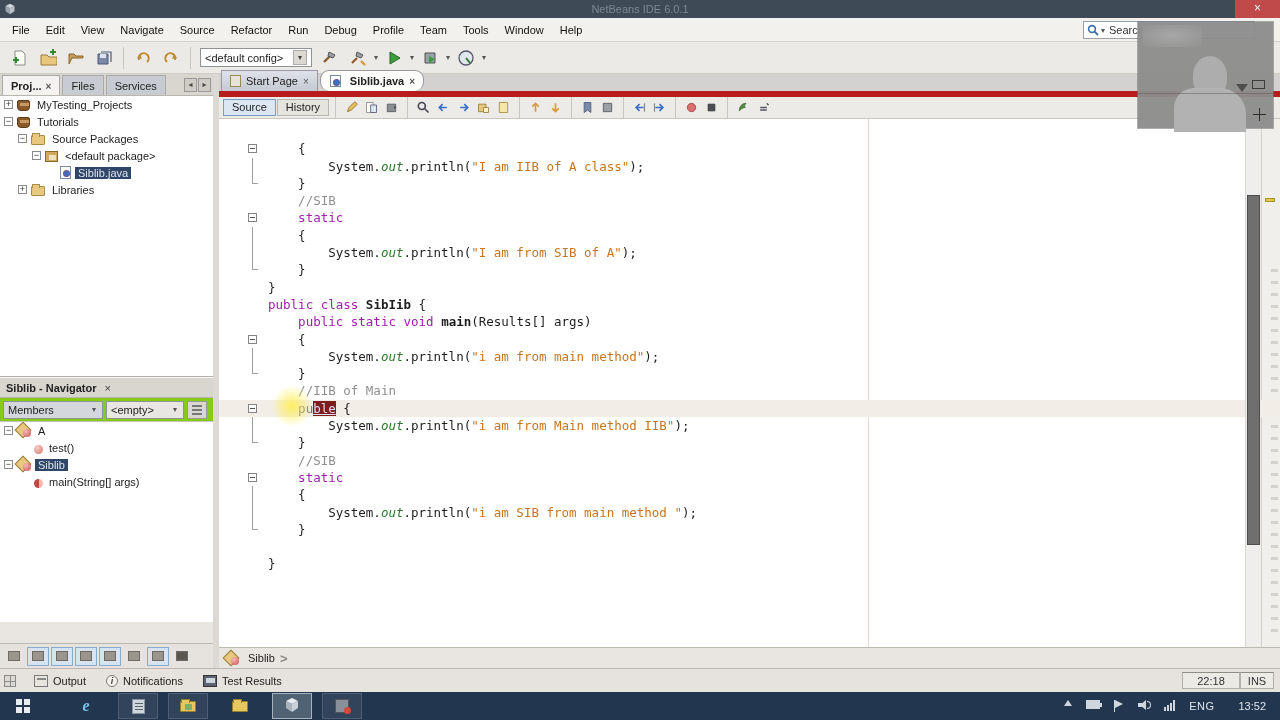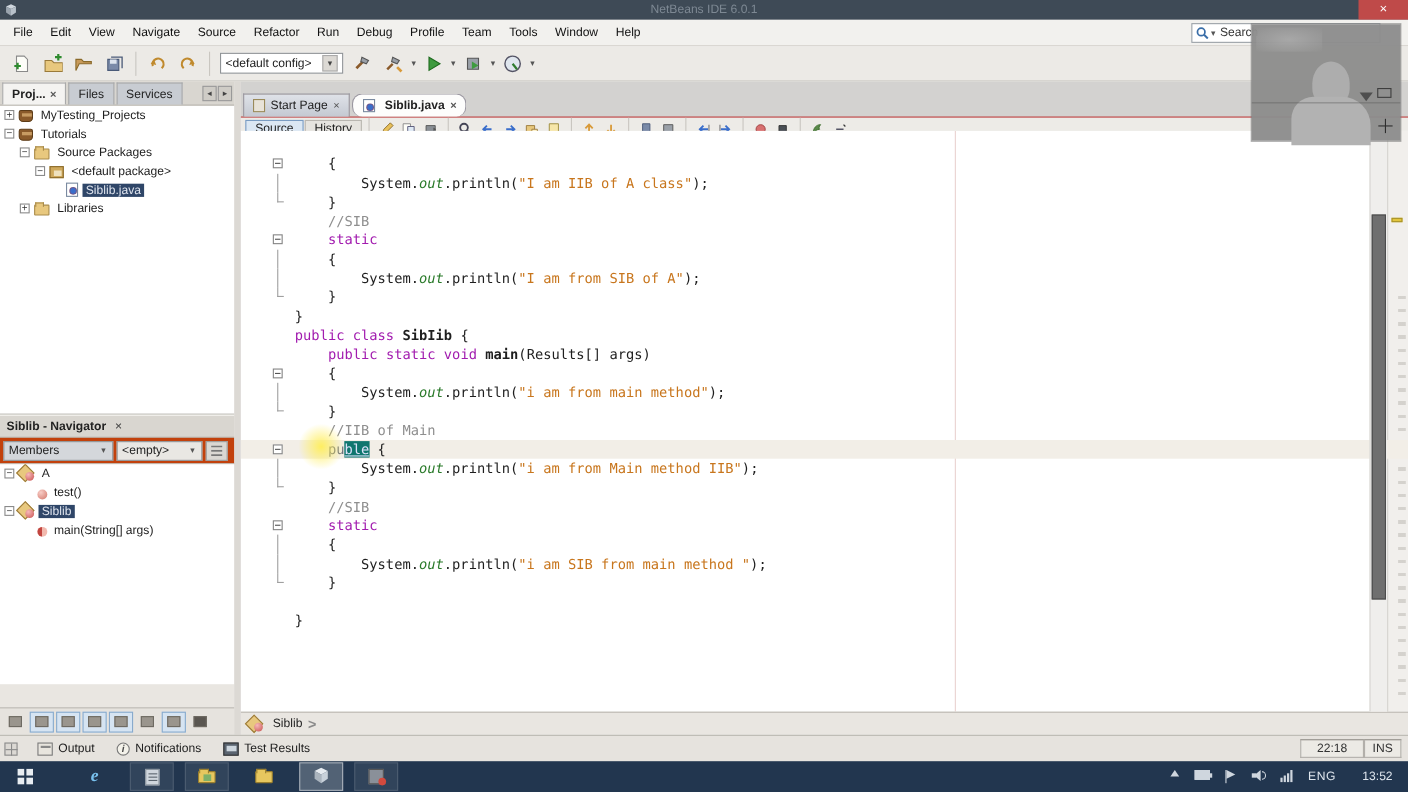--- a/index.html
+++ b/index.html
@@ -69,21 +69,21 @@
   .ic-class:before{content:"";position:absolute;left:0;top:0;width:10px;height:10px;background:#e8c87e;border:1px solid #9a7a3a;transform:rotate(45deg);transform-origin:center;}
   .ic-class:after{content:"";position:absolute;right:0;bottom:0;width:8px;height:8px;border-radius:50%;background:radial-gradient(circle at 35% 30%,#f6b9b9,#c8504e);}
   .ic-method{width:9px;height:9px;border-radius:50%;background:radial-gradient(circle at 35% 30%,#f8cdc6,#d2766a);margin:3px 3px 0 3px;}
   .ic-method.main{background:linear-gradient(90deg,#c2453f 50%,#f2b9ae 50%);}
 
   
   .nav-panel{border-top:1px solid #f8f8f6;}
   .nav-title{height:20px;background:#d9d6d0;border-bottom:1px solid #b9b6b0;display:flex;align-items:center;padding:0 6px;gap:6px;}
   .nav-title .t{font-weight:bold;color:#222;}
   .nav-title .x{margin-left:2px;color:#444;}
-  .nav-filters{height:24px;background:#c2410c;display:flex;align-items:center;padding:2px 3px;gap:3px;border-bottom:1px solid #c5c2bc;}
+  .nav-filters{height:24px;background:#84cc16;display:flex;align-items:center;padding:2px 3px;gap:3px;border-bottom:1px solid #c5c2bc;}
   .fcombo{height:18px;border:1px solid #8f9396;background:#d4d7db;display:flex;align-items:center;padding:0 4px;color:#222;}
   .fcombo.w1{width:100px;}
   .fcombo.w2{width:78px;background:#e9e7e3;}
   .fcombo .ddmark{margin-left:auto;}
   .sortbtn{width:20px;height:18px;border:1px solid #9a9a9a;background:#dad7d2;display:flex;align-items:center;justify-content:center;}
   .sortbtn .bars{width:10px;height:10px;background:
     linear-gradient(#777 2px,transparent 2px) 0 0/10px 4px;}
   .nav-tree{height:200px;}
 
   
@@ -92,21 +92,21 @@
   .mbtn{width:22px;height:19px;border:1px solid transparent;display:flex;align-items:center;justify-content:center;}
   .mbtn.on{background:#d6e4f2;border-color:#88aacc;}
   .mglyph{width:12px;height:10px;background:#9a958d;border:1px solid #6e6a62;}
   .mglyph.dark{background:#5a5650;}
 
   
   .splitter{position:absolute;left:213px;top:74px;width:6px;height:594px;background:#dcd9d4;}
 
   
   .editor-col{position:absolute;left:219px;top:74px;width:1061px;height:594px;background:#eceae6;}
-  .doc-tabs{height:33px;background:#d3d2d0;border-bottom:1px solid #b91c1c;display:flex;align-items:flex-end;padding-left:2px;}
+  .doc-tabs{height:23px;background:#d3d2d0;border-bottom:6px solid #b91c1c;display:flex;align-items:flex-end;padding-left:2px;}
   .dtab{height:21px;display:flex;align-items:center;gap:5px;padding:0 8px;border:1px solid #9a97a0;
     border-bottom:none;background:linear-gradient(#dfe2e8,#c4c9d2);margin-right:2px;color:#222;}
   .dtab.active{background:#fdfdfc;font-weight:bold;border-radius:9px;}
   .dtab .x{font-size:10px;color:#555;}
   .dic{width:11px;height:12px;}
   .ic-start{background:#e8e3d8;border:1px solid #9a8a5a;}
   .ed-toolbar{height:22px;background:#edebe7;border-bottom:1px solid #c9c6c0;display:flex;align-items:center;padding-left:4px;gap:1px;}
   .vbtn{height:17px;padding:1px 8px;border:1px solid #b9b6b0;background:#e6e4df;color:#222;}
   .vbtn.active{background:#dbe7f3;border-color:#7a9cc2;}
   .ebtn{width:19px;height:18px;display:flex;align-items:center;justify-content:center;}
@@ -125,21 +125,21 @@
   .fl{position:absolute;left:33px;top:0;height:100%;border-left:1px solid #a0a0a0;}
   .fe{position:absolute;left:33px;top:0;height:9px;width:6px;border-left:1px solid #a0a0a0;border-bottom:1px solid #a0a0a0;}
   .txt{white-space:pre;}
   .tok-pl{color:#1e1e1e;}
   .tok-dm{color:#6a6f7e;}
   .tok-kw{color:#a21caf;}
   .tok-cm{color:#8f8f8f;}
   .tok-st{color:#c8761d;}
   .tok-fd{color:#2a7a2a;font-style:italic;}
   .tok-bd{color:#1e1e1e;font-weight:bold;}
-  .tok-sel{background:#0f766e;color:#d9e0f8;text-decoration:underline;}
+  .tok-sel{background:#7f1d1d;color:#d9e0f8;text-decoration:underline;}
   .scrollbar{position:absolute;right:19px;top:0;width:16px;height:528px;background:#efeeec;border-left:1px solid #d8d6d2;z-index:4;}
   .scroll-thumb{position:absolute;left:1px;width:13px;top:76px;height:350px;background:#6f6f6f;border:1px solid #4c4c4c;}
   .errorstripe{position:absolute;right:0;top:0;width:19px;height:528px;background:#f1efec;
     border-left:1px solid #d2d0cc;}
   .es-art{position:absolute;right:2px;top:150px;width:7px;height:370px;
     background:repeating-linear-gradient(#bdbab4 0 3px,transparent 3px 12px);opacity:.55;}
   .mark-yellow{position:absolute;left:3px;top:79px;width:10px;height:4px;background:#e2c53c;border:1px solid #a8922a;}
 
   
   .breadcrumb{position:absolute;left:0;top:573px;width:1061px;height:21px;background:#e9e6e1;

